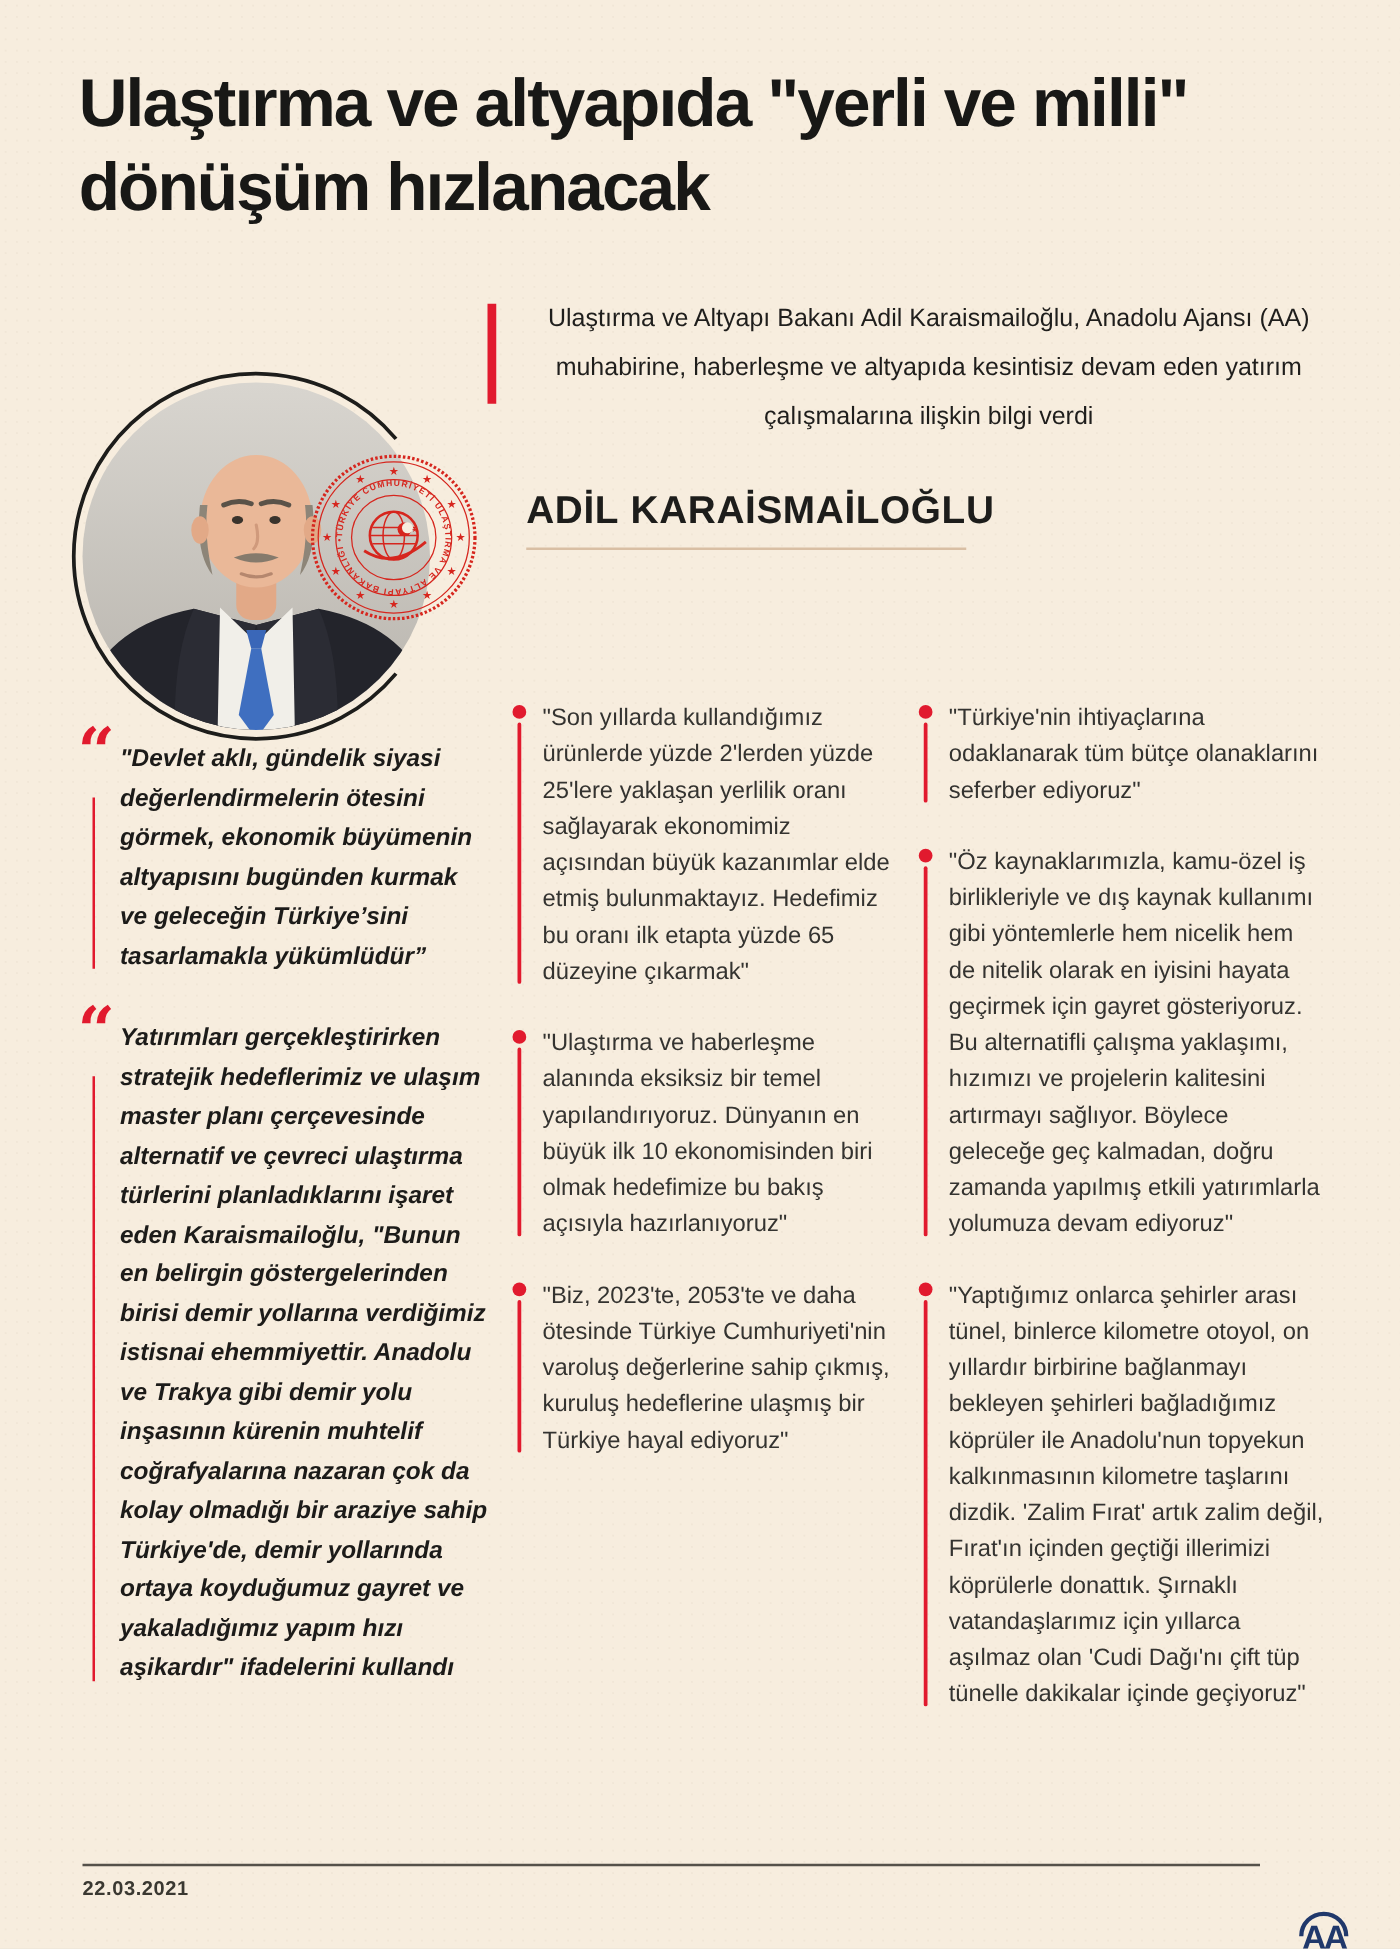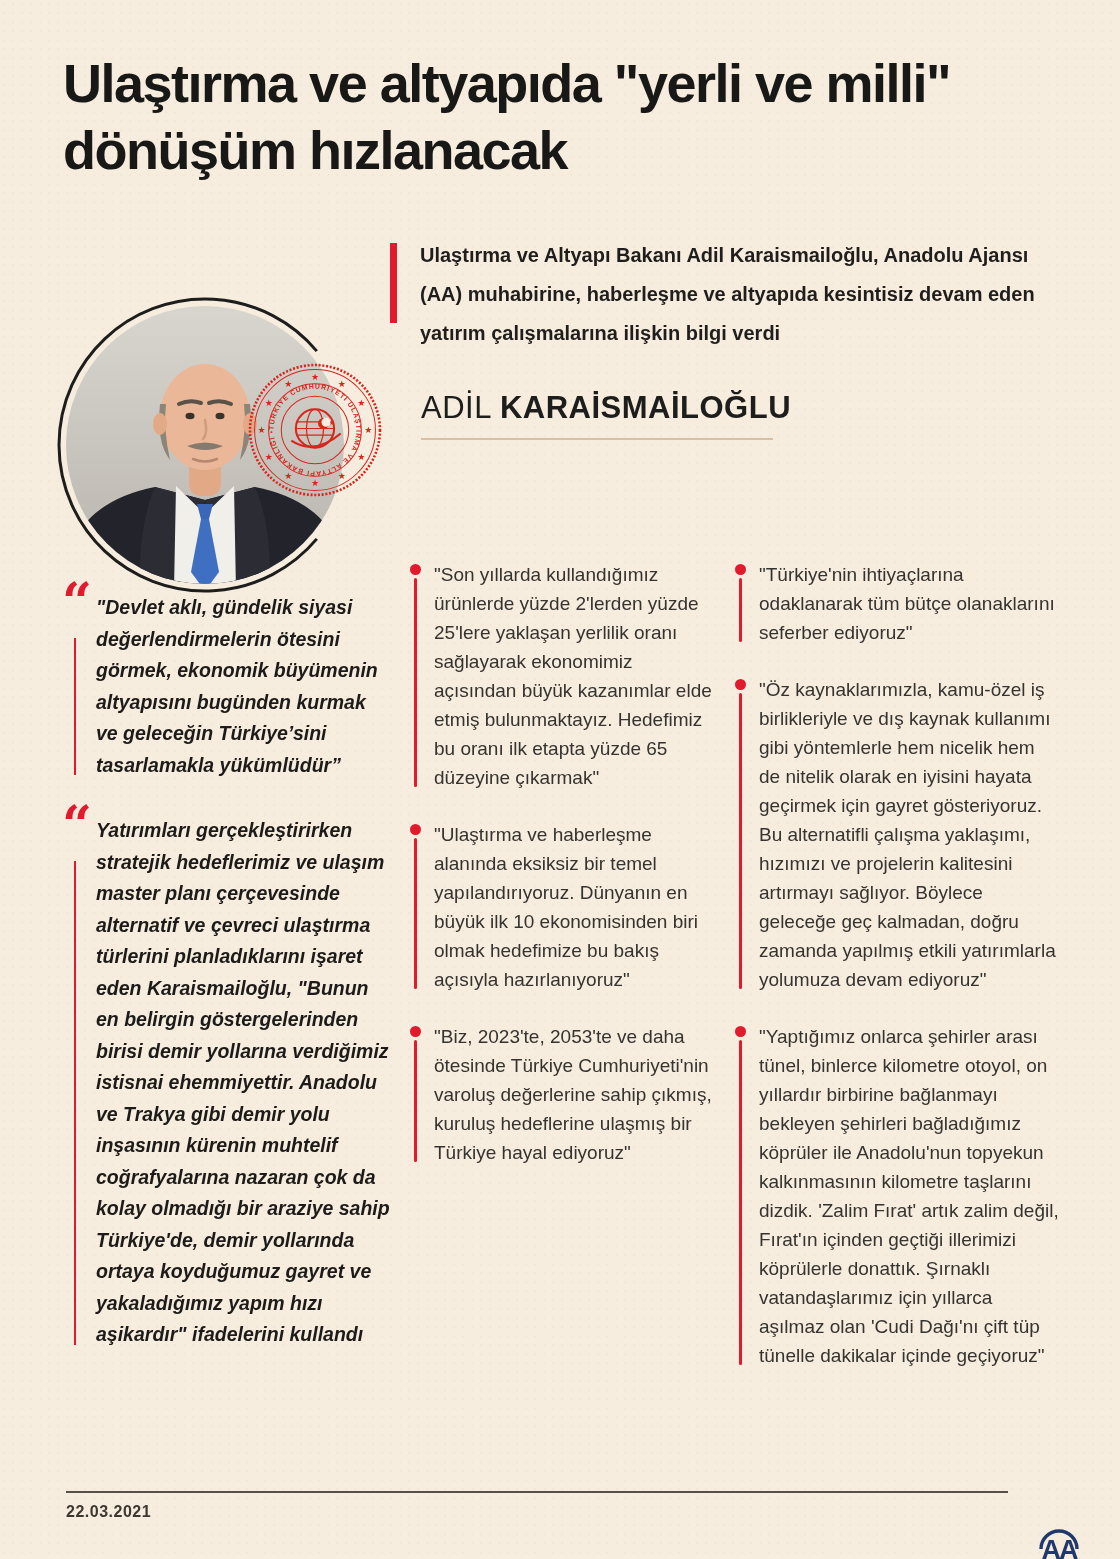--- a/index.html
+++ b/index.html
@@ -13,30 +13,30 @@
   
   .headline{
     position:absolute;left:63px;top:50px;width:970px;
     font-size:54px;line-height:1.24;font-weight:bold;letter-spacing:-1.5px;
     color:#181816;margin:0;
   }
   
   .intro{position:absolute;left:390px;top:236px;width:676px;}
   .intro-bar{position:absolute;left:0;top:7px;width:7px;height:80px;background:#e11a2e;}
   .intro-text{
-    margin:0;padding-left:30px;font-size:20px;font-weight:bold;line-height:39px;color:#1f1e1c;
+    margin:0;padding-left:30px;font-size:20px;font-weight:normal;line-height:39px;color:#1f1e1c;text-align:center;
   }
   
   .ring{position:absolute;left:55px;top:295px;width:300px;height:300px;}
   .portrait{position:absolute;left:60px;top:300px;width:290px;height:290px;}
   .seal{position:absolute;left:247px;top:362px;width:136px;height:136px;}
   
   .name-block{position:absolute;left:421px;top:390px;width:420px;}
   .name{font-size:31px;color:#1d1d1b;letter-spacing:0.5px;}
-  .name .first{font-weight:normal;}
+  .name .first{font-weight:bold;}
   .name .last{font-weight:bold;}
   .name-divider{width:352px;height:2px;background:#d9bfa4;margin:12px 0 16px 0;}
   .role{font-size:16px;font-weight:bold;letter-spacing:2.2px;color:#2c2b28;}
   
   .col-left{position:absolute;left:66px;top:592px;width:326px;}
   .lquote{position:relative;padding-left:30px;margin-bottom:34px;}
   .lquote .qmark{
     position:absolute;left:-4px;top:-16px;font-family:"DejaVu Serif",serif;
     font-size:52px;font-weight:bold;color:#e11a2e;font-style:normal;line-height:1;
   }

